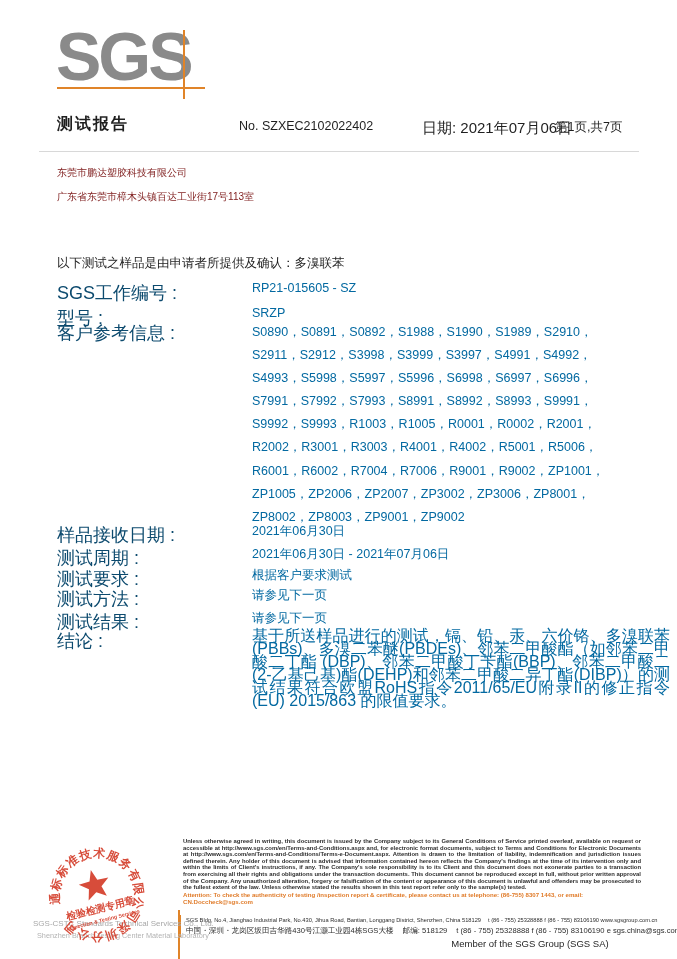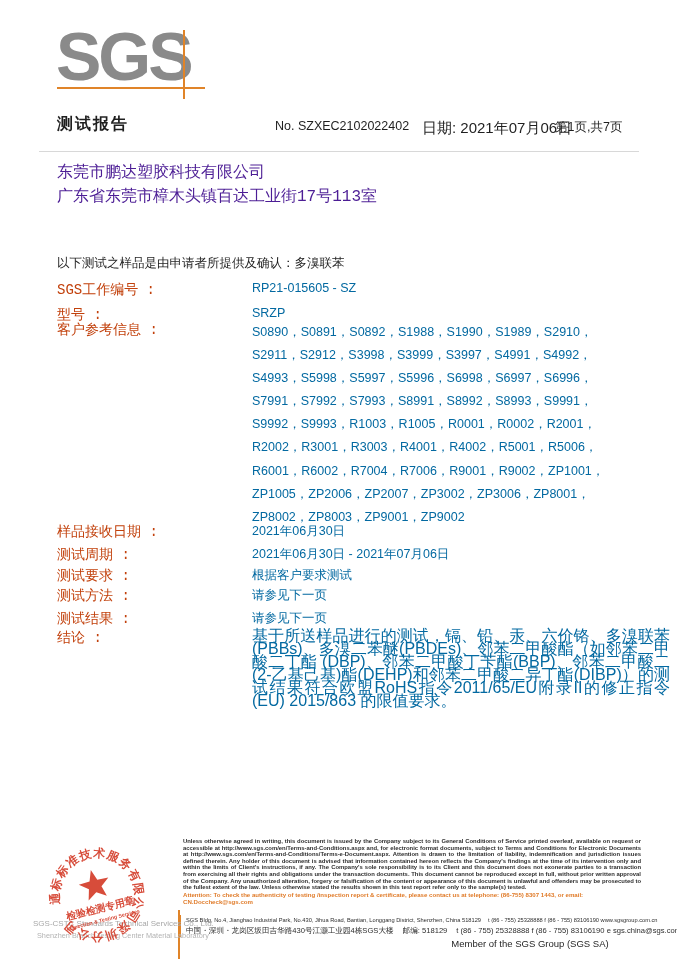--- a/index.html
+++ b/index.html
@@ -7,31 +7,31 @@
   .page { position:relative; width:677px; height:959px; background:#ffffff; overflow:hidden; }
 
   
   .logo-text { position:absolute; left:56px; top:26px; font-size:68px; line-height:60px;
                font-weight:bold; color:#8a8a8a; letter-spacing:-3px; }
   .logo-hline { position:absolute; left:57px; top:87px; width:148px; height:2px; background:#e08429; }
   .logo-vline { position:absolute; left:183px; top:30px; width:2px; height:69px; background:#e08429; }
 
   .doc-title { position:absolute; left:57px; top:114px; font-size:16px; font-weight:bold;
                color:#1f1f1f; letter-spacing:2px; }
-  .report-no { position:absolute; left:239px; top:119px; font-size:12.5px; color:#1f1f1f;margin-left:36px; }
+  .report-no { position:absolute; left:239px; top:119px; font-size:12.5px; color:#1f1f1f; }
   .report-date { position:absolute; left:422px; top:119px; font-size:15px; color:#1f1f1f; }
   .page-info { position:absolute; left:555px; top:119px; font-size:12.5px; color:#1f1f1f; }
   .head-rule { position:absolute; left:39px; top:151px; width:600px; height:1px; background:#d8d8d8; }
 
   
-  .applicant { position:absolute; left:57px; top:161px; font-size:16px; color:#4c1d95; line-height:24px;font-family:Liberation Mono, monospace; }
+  .applicant { position:absolute; left:57px; top:161px; font-size:10px; color:#7f1d1d; line-height:24px; }
 
   
   .stmt { position:absolute; left:57px; top:255px; font-size:12.5px; color:#1f1f1f; }
-  .lbl { position:absolute; left:57px; font-size:14px; color:#c2410c; white-space:nowrap;font-family:Liberation Mono, monospace; }
+  .lbl { position:absolute; left:57px; font-size:18px; color:#0c4a6e; white-space:nowrap; }
   .val { position:absolute; left:228px; font-size:12.5px; color:#0369a1;margin-left:24px; }
   .t-jobno { top:281px; } .t-model { top:306px; } .t-ref { top:321px; }
   .t-recv { top:523px; } .t-period { top:546px; } .t-req { top:567px; }
   .t-method { top:587px; } .t-result { top:610px; } .t-concl { top:629px; }
   .ref-lines div { line-height:23.1px; }
   .concl-text { width:418px; line-height:13px; font-size:16px; text-align:justify; }
 
   
   .fine-block { position:absolute; left:183px; top:838px; width:458px; }
   .fine { font-size:5.9px; line-height:6.6px; color:#2e2e2e; text-align:justify; font-weight:bold; }

